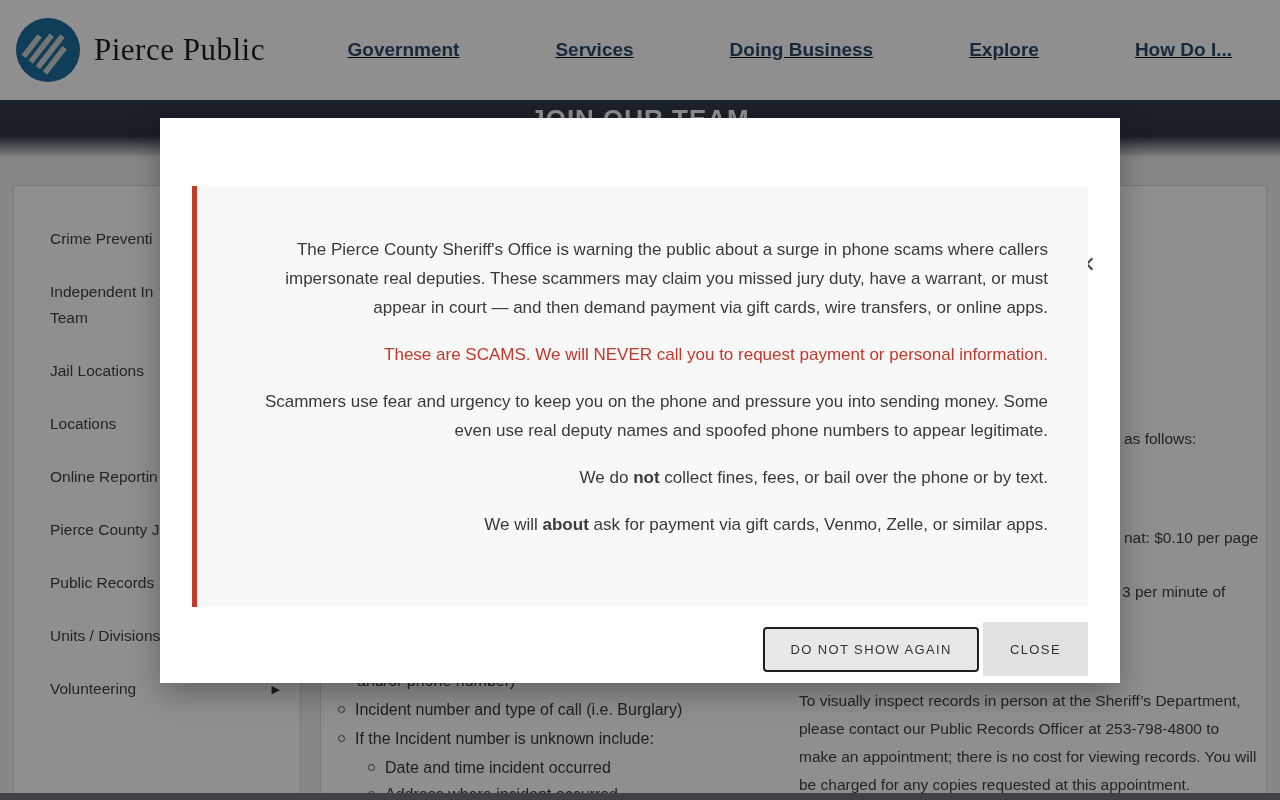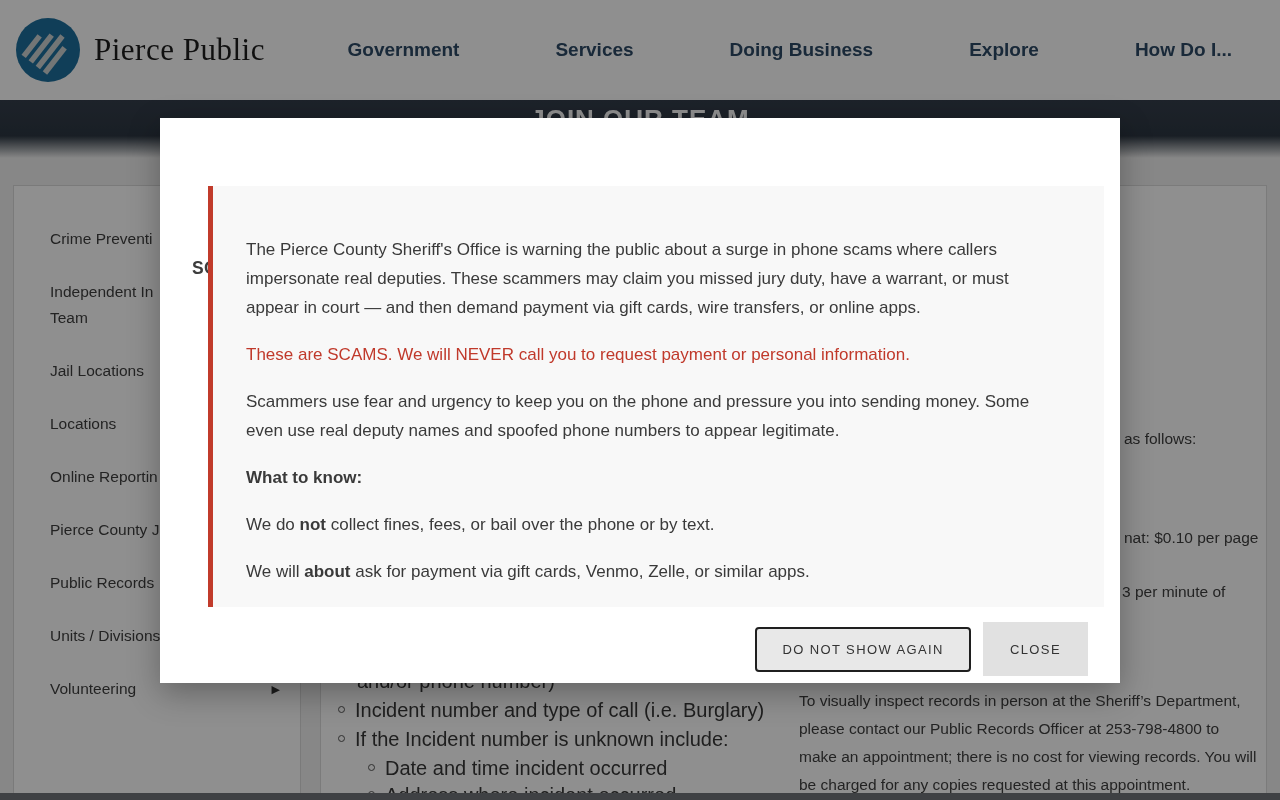--- a/index.html
+++ b/index.html
@@ -6,60 +6,60 @@
   html,body { width:1280px; height:800px; }
   body { font-family:"Liberation Sans", sans-serif; position:relative; overflow:hidden; background:#f1f1f1; }
 
   
   .page { position:absolute; inset:0; }
 
   .site-header { position:absolute; left:0; top:0; width:1280px; height:100px; background:#ffffff; display:flex; align-items:center; }
   .logo-wrap { display:flex; align-items:center; margin-left:16px; }
   .logo-badge { width:64px; height:64px; flex:0 0 64px; }
   .logo-text { font-family:"Liberation Serif", serif; font-size:31px; color:#1d1d1d; margin-left:14px; letter-spacing:0.5px; }
-  .main-nav { display:flex; margin-left:auto; gap:96px; padding-right:48px; }
+  .main-nav { display:flex; margin-left:auto; gap:96px; padding-right:48px;text-decoration:underline; }
   .nav-item { font-size:19px; font-weight:700; color:#2d4a66; cursor:pointer; white-space:nowrap; }
 
   .hero-banner { position:absolute; left:0; top:100px; width:1280px; height:58px;
     background:linear-gradient(180deg,#343e4b 0%, #2d3743 62%, rgba(45,55,67,0) 100%); }
   .hero-title { position:absolute; left:0; top:104px; width:1280px; text-align:center;
     font-size:26px; line-height:30px; font-weight:700; color:#ffffff; letter-spacing:1px; }
 
   .content-card { position:absolute; left:320px; top:185px; width:947px; height:615px; background:#ffffff; border:1px solid #dcdcdc; }
 
   .sidebar-card { position:absolute; left:13px; top:185px; width:288px; height:615px; background:#ffffff; border:1px solid #d9d9d9; padding-top:27px; }
   .side-item { padding:13px 20px 14px 36px; display:flex; justify-content:space-between; align-items:flex-start; cursor:pointer; }
   .side-lines { font-size:15.5px; line-height:26px; color:#3f3f3f; }
   .side-arrow { font-size:11px; color:#333; line-height:26px; }
 
   .bullet-list { position:absolute; left:338px; top:671px; width:460px; }
   .b-row { display:flex; margin-bottom:9px; }
   .b-row.lvl2 { margin-left:30px; margin-bottom:7px; }
   .b-dot { width:7px; height:7px; border:1.5px solid #555; border-radius:50%; flex:0 0 7px; margin:6px 10px 0 0; }
   .b-spacer { width:19px; flex:0 0 19px; }
-  .b-text { font-size:20px; line-height:20px; color:#383838; }
+  .b-text { font-size:16px; line-height:20px; color:#383838; }
 
   .frag { position:absolute; font-size:15.5px; line-height:19px; color:#3f3f3f; white-space:nowrap; }
   .right-para { position:absolute; left:799px; top:687px; width:462px; font-size:15.5px; line-height:28px; color:#3f3f3f; }
 
   .bottom-strip { position:absolute; left:0; top:793px; width:1280px; height:7px; background:#70747a; }
 
   
   .overlay { position:absolute; inset:0; background:rgba(0,0,0,0.44); z-index:5; }
 
   .modal { position:absolute; left:160px; top:118px; width:960px; height:565px; background:#ffffff; z-index:10; box-shadow:0 10px 30px rgba(0,0,0,0.3); }
   .modal-title { position:absolute; left:32px; top:140px; font-size:17.5px; font-weight:700; letter-spacing:0.3px; color:#3d3d3d; }
   .modal-close { position:absolute; right:24px; top:132px; font-size:22px; font-weight:400; color:#4a4a4a; cursor:pointer; line-height:30px; }
 
-  .modal-box { position:absolute; left:48px; top:68px; width:896px; height:421px; background:#f8f8f8; border-left:5px solid #c13b2b; padding:49px 40px 0 33px; overflow:hidden; }
+  .modal-box { position:absolute; left:32px; top:68px; width:896px; height:421px; background:#f8f8f8; border-left:5px solid #c13b2b; padding:49px 40px 0 33px; overflow:hidden;text-align:right; }
   .modal-box p { font-size:17px; line-height:29px; color:#3a3a3a; margin:0 0 18px 0; }
   .modal-box p.alert { color:#c0392b; font-weight:400; }
   .modal-box b { font-weight:700; }
 
-  .modal-actions { position:absolute; right:32px; top:504px; display:flex; align-items:center; gap:12px; }
+  .modal-actions { position:absolute; right:32px; top:504px; display:flex; align-items:center; gap:4px; }
   .btn { font-family:"Liberation Sans", sans-serif; font-size:13px; letter-spacing:1.4px; color:#333; cursor:pointer; display:flex; align-items:center; justify-content:center; }
   .btn-dismiss { height:45px; padding:0 25px; background:#e8e8e8; border:2px solid #1f1f1f; border-radius:4px; }
   .btn-close { height:54px; padding:0 27px; background:#e1e1e1; border:none; }
 </style>
 </head>
 <body>
 
 <div class="page">
 
   <div class="site-header">
@@ -157,21 +157,20 @@
 
 <div class="overlay"></div>
 
 <div class="modal">
   <div class="modal-title">SCAMMER ALERT – IMPERSONATING DEPUTIES</div>
   <div class="modal-close">✕</div>
   <div class="modal-box" id="modal-box">
       <p>The Pierce County Sheriff's Office is warning the public about a surge in phone scams where callers impersonate real deputies. These scammers may claim you missed jury duty, have a warrant, or must appear in court — and then demand payment via gift cards, wire transfers, or online apps.</p>
       <p class="alert">These are SCAMS. We will NEVER call you to request payment or personal information.</p>
       <p>Scammers use fear and urgency to keep you on the phone and pressure you into sending money. Some even use real deputy names and spoofed phone numbers to appear legitimate.</p>
-      <p><b>What to know:</b></p>
       <p>We do <b>not</b> collect fines, fees, or bail over the phone or by text.</p>
       <p>We will <b>about</b> ask for payment via gift cards, Venmo, Zelle, or similar apps.</p>
     </div>
   <div class="modal-actions">
     <button class="btn btn-dismiss">DO NOT SHOW AGAIN</button>
     <button class="btn btn-close">CLOSE</button>
   </div>
 </div>
 
 </body></html>

